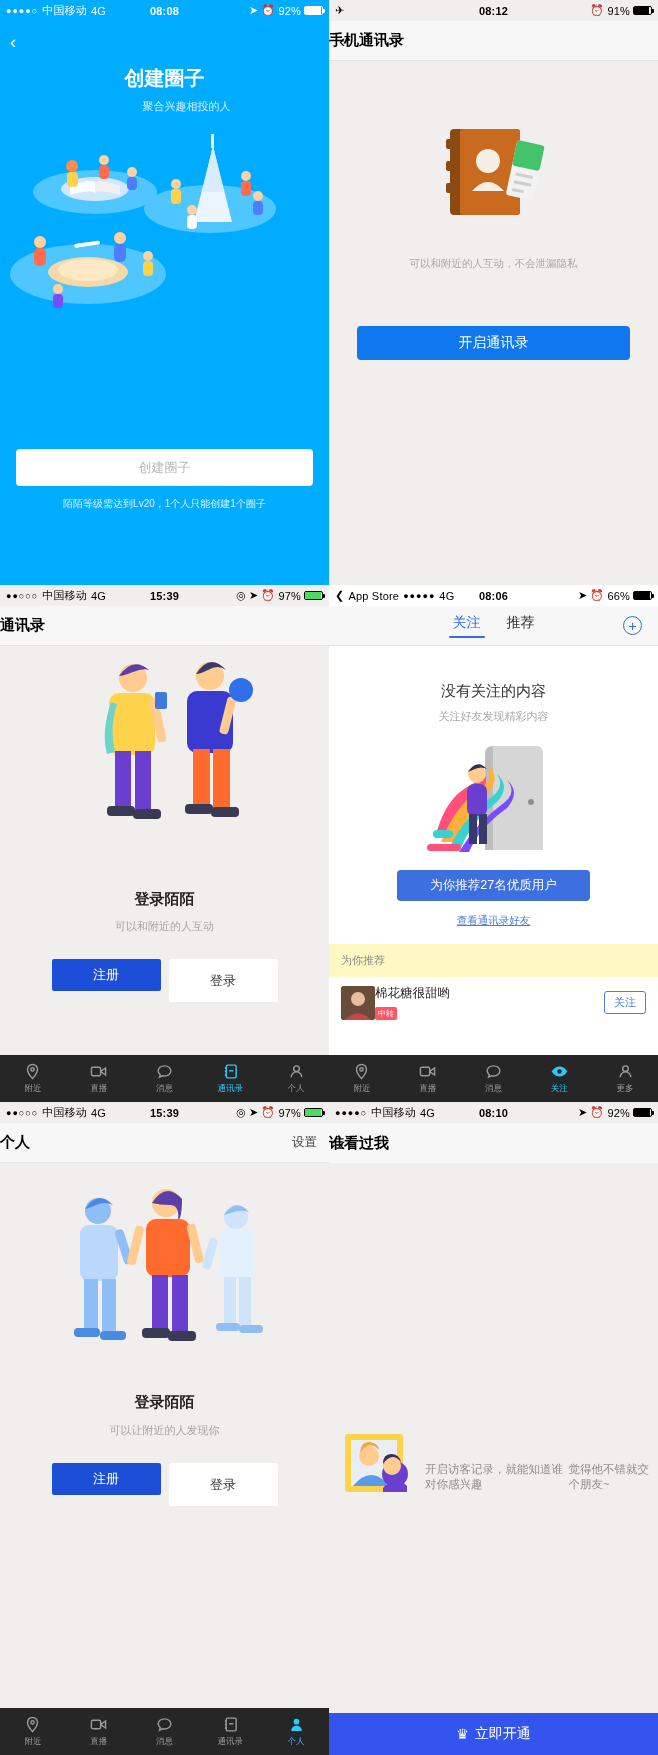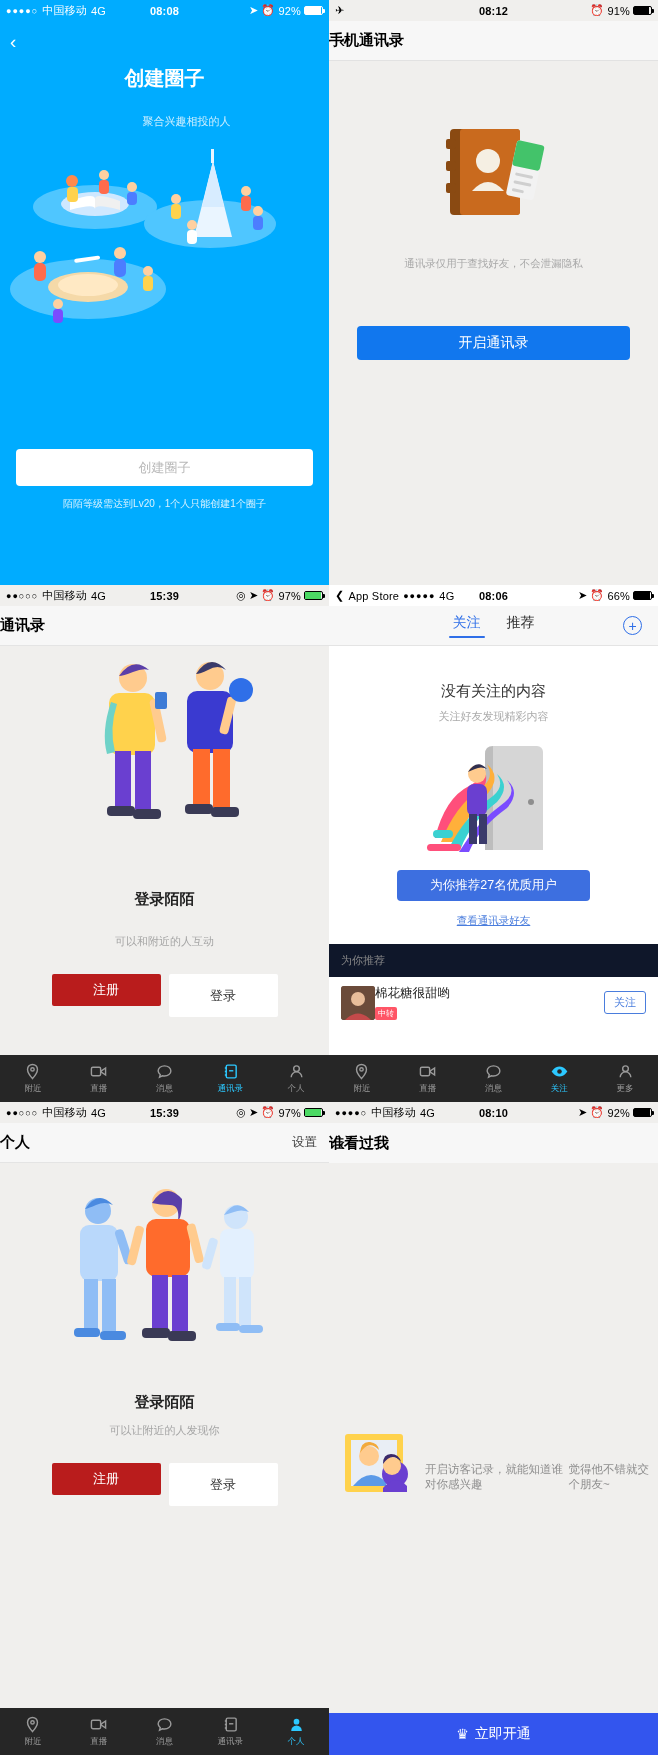--- a/index.html
+++ b/index.html
@@ -32,21 +32,21 @@
   .sb-light { color: #000; }
 
   
   .navbar { height: 40px; display: flex; align-items: center; position: relative; padding: 0 10px; flex: none; }
   .navtitle { position: absolute; left: 0; right: 16px; text-align: left; font-size: 15px; font-weight: bold; }
   .back { font-size: 19px; line-height: 1; z-index: 2; font-weight: 300; }
 
   
   .p1 { background: #00acff; color: #fff; display: flex; flex-direction: column; }
   .p1 .hero-title { text-align: center; font-size: 20px; font-weight: bold; margin-top: 4px; }
-  .p1 .hero-sub { text-align: center; font-size: 11px; color: rgba(255,255,255,.8); margin-top: 22px; padding-left: 44px; }
+  .p1 .hero-sub { text-align: center; font-size: 11px; color: rgba(255,255,255,.8); margin-top: 7px; padding-left: 44px; }
   .p1 .illus { flex: 1; position: relative; }
   .p1 .cta { margin: 0 16px; height: 37px; background: #fff; border-radius: 4px;
              display: flex; align-items: center; justify-content: center;
              color: #b8b8b8; font-size: 13px; }
   .p1 .note { text-align: center; font-size: 10px; color: rgba(255,255,255,.85); margin-top: 11px; margin-bottom: 74px; }
 
   
   .p2 { background: #f0efed; display: flex; flex-direction: column; }
   .p2 .nb { background: #f7f7f7; border-bottom: 1px solid #e2e2e2; }
   .p2 .body { flex: 1; display: flex; flex-direction: column; align-items: center; }
@@ -54,44 +54,44 @@
   .p2 .tip { font-size: 10.5px; color: #a8a8a8; margin-top: 26px; }
   .p2 .bluebtn { width: 273px; height: 34px; background: #1177ee; border-radius: 4px;
                  color: #fff; font-size: 14px; display: flex; align-items: center;
                  justify-content: center; margin-top: 55px; }
 
   
   .p3 { background: #f0efed; display: flex; flex-direction: column; }
   .p3 .nb { background: #f7f7f7; border-bottom: 1px solid #e4e4e4; }
   .p3 .illus { flex: 1; display:flex; align-items: flex-end; justify-content: center; padding-bottom: 8px;}
   .p3 .t { text-align: center; font-size: 15px; font-weight: bold; color: #222; margin-top: 6px; }
-  .p3 .s { text-align: center; font-size: 11px; color: #a5a5a5; margin-top: 25px; }
+  .p3 .s { text-align: center; font-size: 11px; color: #a5a5a5; margin-top: 10px; }
   .btnrow { display: flex; justify-content: center; gap: 8px; margin-top: 25px; }
-  .btn-blue { width: 109px; height: 32px; background: #b91c1c; color: #fff; font-size: 13px;
+  .btn-blue { width: 109px; height: 32px; background: #1d4ed8; color: #fff; font-size: 13px;
               display: flex; align-items: center; justify-content: center; border-radius: 2px; }
   .btn-white { width: 109px; height: 43px; background: #fff; color: #333; font-size: 13px;
                display: flex; align-items: center; justify-content: center; border-radius: 2px; }
 
   
   .p4 { background: #fff; display: flex; flex-direction: column; }
   .p4 .tabbar { height: 40px; background: #f7f7f7; display: flex; align-items: center;
                 justify-content: center; gap: 26px; position: relative; border-bottom: 1px solid #e4e4e4; }
   .p4 .tab { font-size: 14px; color: #333; position: relative; padding-bottom: 5px; }
   .p4 .tab.active { color: #2f6fe8; }
   .p4 .tab.active::after { content: ""; position: absolute; left: 50%; transform: translateX(-50%);
                            bottom: -1px; width: 36px; height: 2px; background: #2f6fe8; border-radius: 2px; }
   .p4 .plus { position: absolute; right: 16px; width: 19px; height: 19px; border: 1.4px solid #2f6fe8;
               border-radius: 50%; color: #2f6fe8; display: flex; align-items: center;
               justify-content: center; font-size: 14px; line-height: 1; }
   .p4 .empty-t { text-align: center; font-size: 15px; color: #333; margin-top: 36px; font-weight: 500;}
   .p4 .empty-s { text-align: center; font-size: 11px; color: #aaa; margin-top: 8px; }
   .p4 .recbtn { width: 193px; height: 31px; margin: 0 auto; background: #3d6fe0; border-radius: 4px;
                 color: #fff; font-size: 12.5px; display: flex; align-items: center; justify-content: center; }
   .p4 .link { text-align: center; font-size: 10.5px; color: #4a7ddd; margin-top: 13px; text-decoration: underline; }
-  .p4 .sechead { font-size: 11px; color: #888; background: #0f172a; padding: 9px 12px; margin-top: 16px; }
+  .p4 .sechead { font-size: 11px; color: #888; background: #fef9c3; padding: 9px 12px; margin-top: 16px; }
   .p4 .userrow { display: flex; align-items: center; padding: 8px 12px; background: #fff;}
   .p4 .ava { width: 34px; height: 34px; border-radius: 3px; flex: none; overflow: hidden; position: relative;
              background: linear-gradient(160deg,#8a6a5c,#3b2e2a); }
   .p4 .uname { font-size: 12.5px; color: #222; }
   .p4 .ubadge { font-size: 8px; color: #fff; background: #f56; border-radius: 2px;
                 padding: 1px 3px; margin-top: 3px; display: inline-block; }
   .p4 .followbtn { margin-left: auto; border: 1px solid #4a7ddd; color: #4a7ddd; font-size: 11px;
                    border-radius: 3px; padding: 3px 9px; }
 
   
@@ -222,21 +222,21 @@
           <rect x="12" y="66" width="10" height="10" rx="2" fill="#8a4a12"></rect>
           <g transform="rotate(12 95 50)">
             <rect x="78" y="26" width="28" height="56" rx="3" fill="#f2f2f2"></rect>
             <rect x="78" y="26" width="28" height="26" rx="3" fill="#43c36a"></rect>
             <rect x="83" y="58" width="18" height="3" rx="1.5" fill="#cfcfcf"></rect>
             <rect x="83" y="66" width="18" height="3" rx="1.5" fill="#cfcfcf"></rect>
             <rect x="83" y="74" width="12" height="3" rx="1.5" fill="#cfcfcf"></rect>
           </g>
         </svg>
       </div>
-      <div class="tip">通讯录仅用于查找好友，不会泄漏隐私</div>
+      <div class="tip">可以和附近的人互动，不会泄漏隐私</div>
       <div class="bluebtn">开启通讯录</div>
     </div>
   </div>
 
   <div class="panel r2 p3">
     <div class="statusbar sb-light">
       <span class="sb-left">
         <span class="dots">●●○○○</span>
         <span>中国移动</span>
         <span>4G</span>

